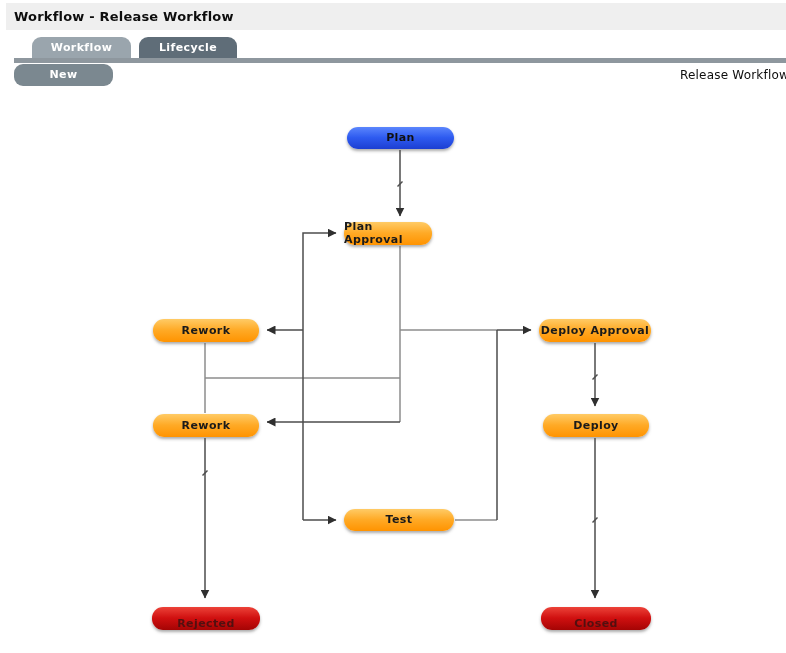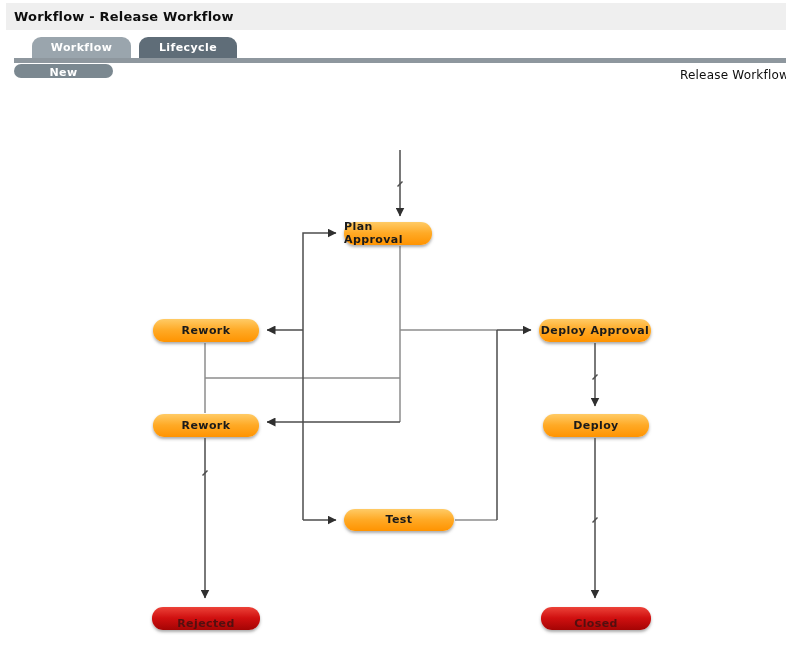--- a/index.html
+++ b/index.html
@@ -20,21 +20,21 @@
     color:#ffffff; font-size:11px; font-weight:bold; text-align:center;
     line-height:22px; letter-spacing:.4px; cursor:pointer;
   }
   .tab-workflow  { left:26px;  width:99px; background:var(--tab-active-bg,#9aa5ad); }
   .tab-lifecycle { left:133px; width:98px; background:var(--tab-inactive-bg,#5f6d78); }
   .tabbar-line {
     position:absolute; left:8px; top:58px; width:778px; height:5px;
     background:var(--tab-bar,#8e979e);
   }
   .new-btn {
-    position:absolute; left:8px; top:64px; width:99px; height:14px;
+    position:absolute; left:8px; top:64px; width:99px; height:22px;
     border-radius:9px; background:var(--button-bg,#7b8890); border:none;
     color:#ffffff; font-size:11px; font-weight:bold; line-height:18px;
     text-align:center; letter-spacing:.4px; cursor:pointer;
     font-family:"DejaVu Sans","Liberation Sans",sans-serif; padding:0;
   }
   .page-label {
     position:absolute; right:3px; top:68px; font-size:12px; font-weight:normal;
     color:#0d0d0d; letter-spacing:.2px;
   }
   #diagram { position:absolute; left:0; top:90px; width:786px; height:563px; }
@@ -82,20 +82,23 @@
         <polyline points="491,330 525,330" fill="none" stroke="#4d4d4d" stroke-width="1.5" marker-end="url(#arrowhead)"></polyline>
         <polyline points="491,330 491,520" fill="none" stroke="#4d4d4d" stroke-width="1.5"></polyline>
         <polyline points="589,343 589,406" fill="none" stroke="#4d4d4d" stroke-width="1.5" marker-end="url(#arrowhead)"></polyline>
         <polyline points="589,438 589,598" fill="none" stroke="#4d4d4d" stroke-width="1.5" marker-end="url(#arrowhead)"></polyline>
         <polyline points="199,438 199,598" fill="none" stroke="#4d4d4d" stroke-width="1.5" marker-end="url(#arrowhead)"></polyline>
         <polyline points="391.5,186.5 396.5,181.5" fill="none" stroke="#4d4d4d" stroke-width="1.5"></polyline>
         <polyline points="196.5,475.5 201.5,470.5" fill="none" stroke="#4d4d4d" stroke-width="1.5"></polyline>
         <polyline points="586.5,379.5 591.5,374.5" fill="none" stroke="#4d4d4d" stroke-width="1.5"></polyline>
         <polyline points="586.5,522.5 591.5,517.5" fill="none" stroke="#4d4d4d" stroke-width="1.5"></polyline>
       </svg>
+  <div class="node" style="left: 341px; top: 37px; width: 107px; height: 22px; background: linear-gradient(rgb(91, 134, 253) 0%, rgb(46, 91, 240) 48%, rgb(28, 62, 210) 100%); color: rgb(16, 16, 16);">
+        <span>Plan</span>
+      </div>
       <div class="node" style="left: 338px; top: 132px; width: 88px; height: 23px; background: linear-gradient(rgb(255, 203, 102) 0%, rgb(255, 170, 38) 48%, rgb(255, 147, 0) 100%); color: rgb(26, 26, 26);">
         <span>Plan Approval</span>
       </div>
       <div class="node" style="left: 147px; top: 229px; width: 106px; height: 23px; background: linear-gradient(rgb(255, 203, 102) 0%, rgb(255, 170, 38) 48%, rgb(255, 147, 0) 100%); color: rgb(26, 26, 26);">
         <span>Rework</span>
       </div>
       <div class="node" style="left: 533px; top: 229px; width: 112px; height: 23px; background: linear-gradient(rgb(255, 203, 102) 0%, rgb(255, 170, 38) 48%, rgb(255, 147, 0) 100%); color: rgb(26, 26, 26);">
         <span>Deploy Approval</span>
       </div>
       <div class="node" style="left: 147px; top: 324px; width: 106px; height: 23px; background: linear-gradient(rgb(255, 203, 102) 0%, rgb(255, 170, 38) 48%, rgb(255, 147, 0) 100%); color: rgb(26, 26, 26);">

